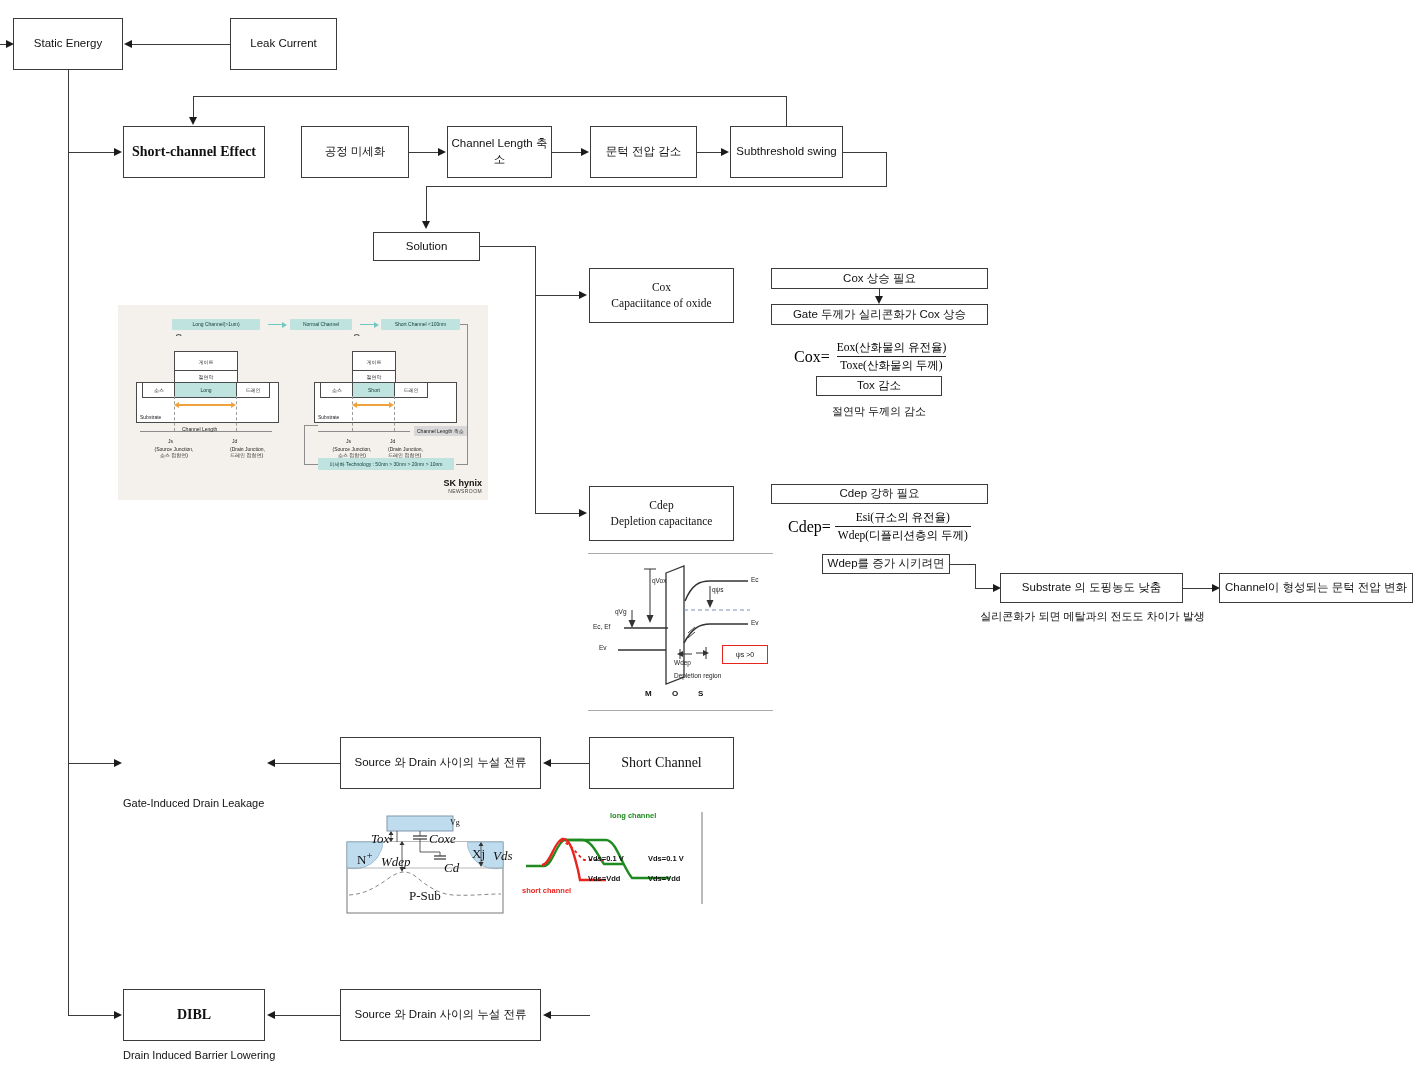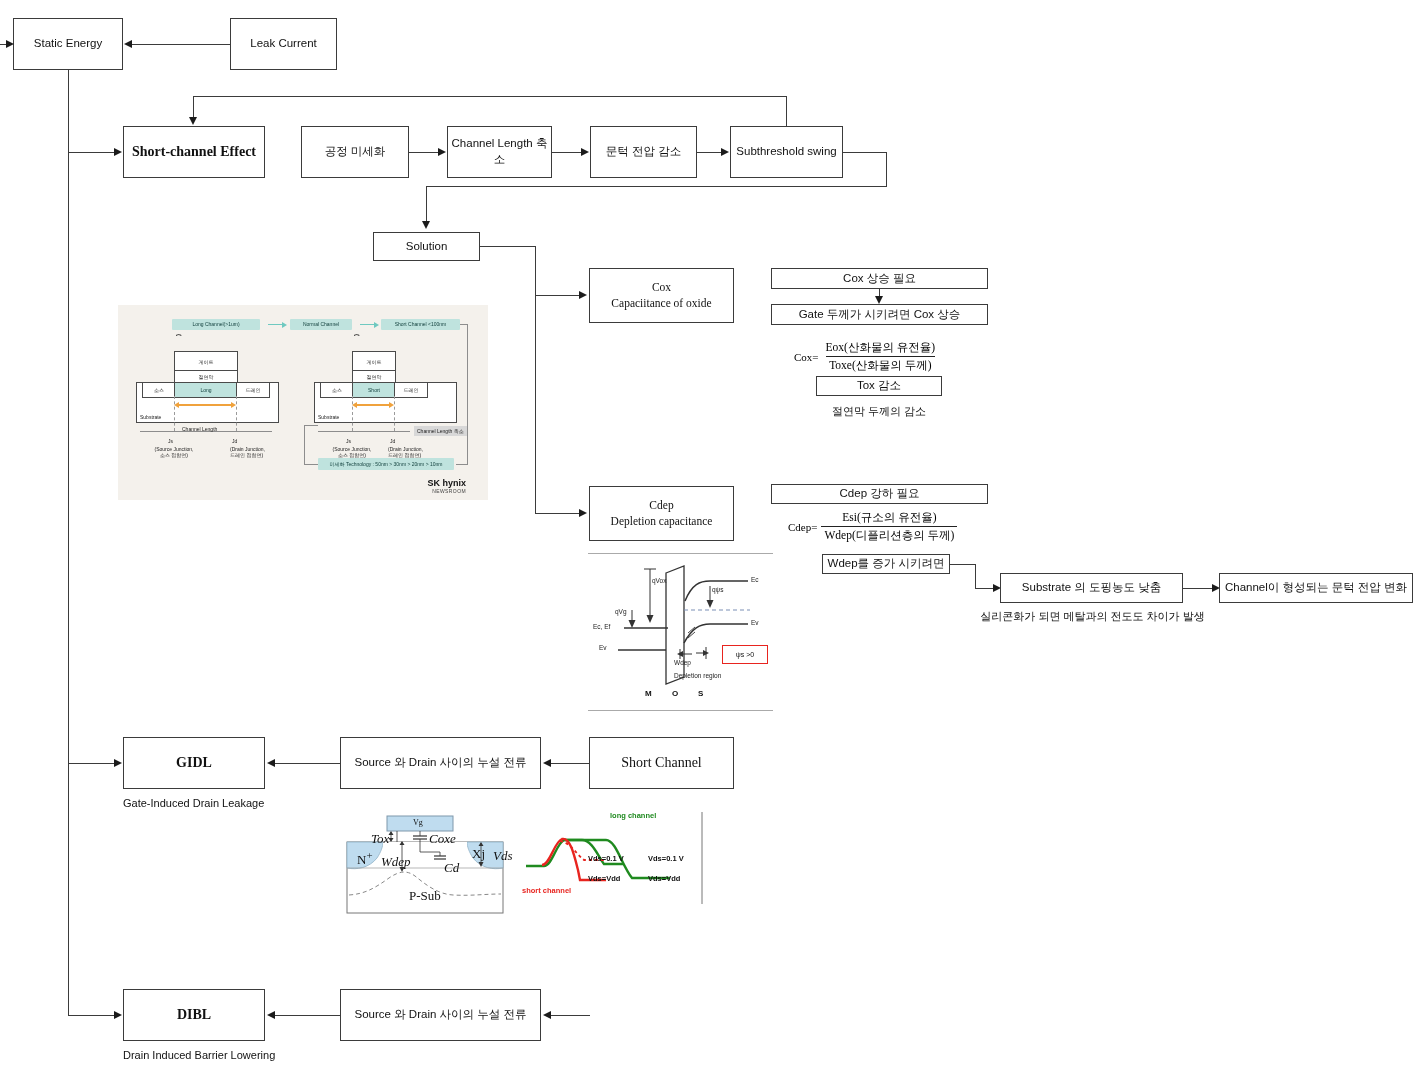--- a/index.html
+++ b/index.html
@@ -18,21 +18,21 @@
   .lh{height:1px;}
   .lv{width:1px;}
 
   .ar{position:absolute;width:0;height:0;}
   .ar-r{border-top:4.5px solid transparent;border-bottom:4.5px solid transparent;border-left:8px solid #1b1b1b;}
   .ar-l{border-top:4.5px solid transparent;border-bottom:4.5px solid transparent;border-right:8px solid #1b1b1b;}
   .ar-d{border-left:4.5px solid transparent;border-right:4.5px solid transparent;border-top:8px solid #1b1b1b;}
 
   .frac{position:absolute;font-family:"Liberation Serif","DejaVu Serif",serif;font-size:12px;
         display:flex;align-items:center;white-space:nowrap;}
-  .frac .lhs{padding-right:4px;font-size:11px;}
+  .frac .lhs{padding-right:4px;font-size:16px;}
   .frac .stack{display:flex;flex-direction:column;align-items:center;}
   .frac .num{padding:0 3px 1px 3px;font-size:11.5px;}
   .frac .den{padding:1px 3px 0 3px;border-top:1px solid #222;font-size:11.5px;}
 
   
   #sk{position:absolute;left:118px;top:305px;width:370px;height:195px;background:#f4f1ec;}
   .sk-pill{position:absolute;background:#bfe3de;color:#15433f;font-size:5px;text-align:center;
            line-height:11px;height:11px;border-radius:1px;white-space:nowrap;}
   .sk-tag{position:absolute;background:#d8d8d8;color:#222;font-size:5px;text-align:center;
           line-height:10px;height:10px;white-space:nowrap;padding:0 3px;}
@@ -44,36 +44,36 @@
   .sk-dash{position:absolute;border-left:0.8px dashed #9a9a9a;}
   .sk-arrow-o{position:absolute;height:2px;background:#f0a23c;}
   .sk-arrow-o:after{content:"";position:absolute;right:-4px;top:-2px;border-top:3px solid transparent;
                     border-bottom:3px solid transparent;border-left:5px solid #f0a23c;}
   .sk-arrow-o:before{content:"";position:absolute;left:-4px;top:-2px;border-top:3px solid transparent;
                      border-bottom:3px solid transparent;border-right:5px solid #f0a23c;}
   .sk-ga{position:absolute;height:1px;background:#6fc9c0;}
   .sk-ga:after{content:"";position:absolute;right:-3px;top:-2.5px;border-top:3px solid transparent;
                border-bottom:3px solid transparent;border-left:5px solid #6fc9c0;}
   .sk-line{position:absolute;background:#8d8d8d;}
-  #sk-logo{position:absolute;right:22px;bottom:5px;text-align:right;line-height:8px;}
+  #sk-logo{position:absolute;right:6px;bottom:5px;text-align:right;line-height:8px;}
   #sk-logo .b{font-weight:bold;font-size:9px;color:#111;}
   #sk-logo .n{font-size:5px;color:#444;letter-spacing:.4px;}
 
   
   #mos{position:absolute;left:588px;top:553px;width:185px;height:158px;background:#fff;}
   #mos .hr{position:absolute;left:0;width:185px;height:1px;background:#aaa;}
   #mos .lbl{position:absolute;font-size:6.5px;color:#222;white-space:nowrap;
             font-family:"Liberation Sans",sans-serif;}
   #mos .lblb{position:absolute;font-size:8px;font-weight:bold;color:#111;}
   #mos .redbox{position:absolute;border:1.6px solid #e8241f;background:#fff;
                font-size:7px;display:flex;align-items:center;justify-content:center;color:#111;}
 
   
   #gx{position:absolute;left:345px;top:810px;width:160px;height:105px;background:#fff;}
-  #gx .it{font-family:"Liberation Serif","DejaVu Serif",serif;font-size:8px;color:#111;}
+  #gx .it{font-family:"Liberation Serif","DejaVu Serif",serif;font-size:8px;color:#111;margin-left:37px;}
   #gx .t{position:absolute;font-family:"Liberation Serif","DejaVu Serif",serif;font-size:13px;color:#111;white-space:nowrap;}
 
   
   #iv{position:absolute;left:520px;top:808px;width:190px;height:100px;background:#fff;}
   #iv .lab{position:absolute;font-size:7.5px;font-weight:bold;white-space:nowrap;}
 </style>
 </head>
 <body>
 
 <div id="canvas">
@@ -141,21 +141,21 @@
 
   <div class="box serif two-line" style="left:589px;top:486px;width:145px;height:55px;">
     <div>Cdep</div>
     <div>Depletion capacitance</div>
   </div>
 
   <div class="box" style="left:771px;top:268px;width:217px;height:21px;">Cox 상승 필요</div>
   <div class="ln lv" style="left:879px;top:289px;height:10px;"></div>
   <div class="ar ar-d" style="left:874.5px;top:296px;"></div>
 
-  <div class="box" style="left:771px;top:304px;width:217px;height:21px;">Gate  두께가 시키려면 Cox 상승</div>
+  <div class="box" style="left:771px;top:304px;width:217px;height:21px;">Gate  두께가 실리콘화가 Cox 상승</div>
 
   <div class="frac" style="left:794px;top:340px;">
     <span class="lhs">Cox=</span>
     <span class="stack">
       <span class="num">Eox(산화물의 유전율)</span>
       <span class="den">Toxe(산화물의 두께)</span>
     </span>
   </div>
 
   <div class="box" style="left:816px;top:376px;width:126px;height:20px;">Tox 감소</div>
@@ -183,21 +183,20 @@
   <div class="cap" style="left:975px;top:609px;width:235px;text-align:center;">실리콘화가 되면 메탈과의 전도도 차이가 발생</div>
 
   <div class="ln lh" style="left:1183px;top:588px;width:32px;"></div>
   <div class="ar ar-r" style="left:1212px;top:583.5px;"></div>
 
   <div class="box" style="left:1219px;top:573px;width:194px;height:30px;">Channel이 형성되는 문턱 전압 변화</div>
 
   <div class="ln lh" style="left:68px;top:763px;width:50px;"></div>
   <div class="ar ar-r" style="left:114px;top:758.5px;"></div>
 
-  <div class="box bold-serif" style="left:123px;top:737px;width:142px;height:52px;">GIDL</div>
   <div class="cap" style="left:123px;top:797px;width:160px;">Gate-Induced Drain Leakage</div>
 
   <div class="box" style="left:340px;top:737px;width:201px;height:52px;">Source 와 Drain 사이의 누설 전류</div>
 
   <div class="ln lh" style="left:273px;top:763px;width:68px;"></div>
   <div class="ar ar-l" style="left:267px;top:758.5px;"></div>
 
   <div class="box serif" style="left:589px;top:737px;width:145px;height:52px;font-size:14px;">Short Channel</div>
 
   <div class="ln lh" style="left:549px;top:763px;width:41px;"></div>

